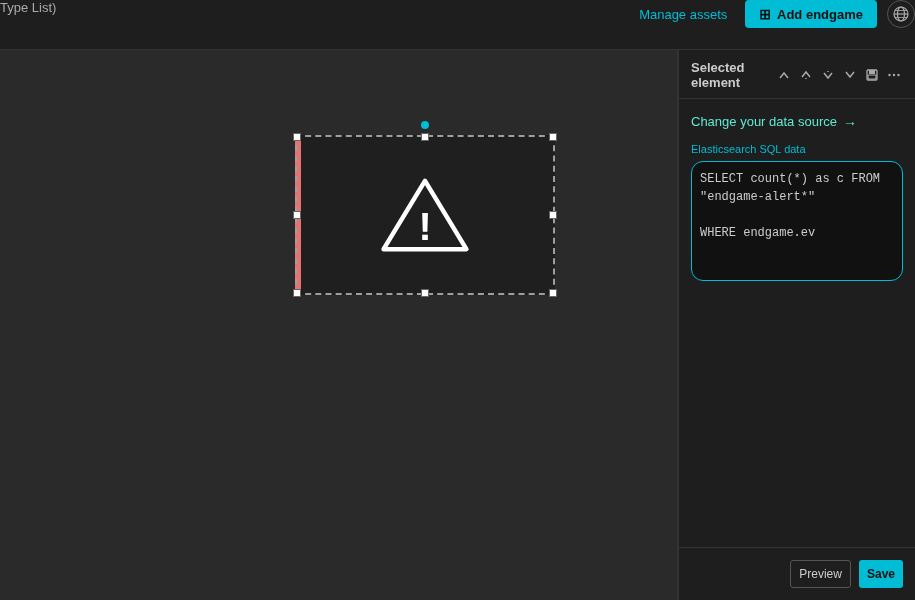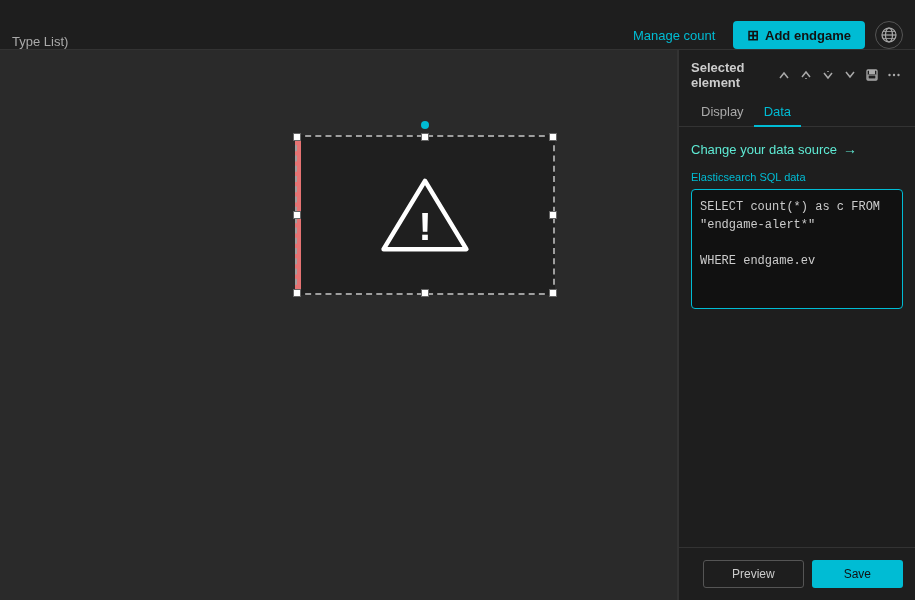--- a/index.html
+++ b/index.html
@@ -13,23 +13,23 @@
       display: flex;
       flex-direction: column;
     }
 
     
     .topbar {
       height: 50px;
       background: #1e1e1e;
       border-bottom: 1px solid #333;
       display: flex;
-      align-items: flex-end;
+      align-items: flex-start;
       justify-content: space-between;
-      padding: 0 12px;
+      padding: 0 0;
       flex-shrink: 0;
     }
     .topbar-left {
       display: flex;
       align-items: center;
       gap: 8px;
     }
     .topbar-title {
       font-size: 13px;
       color: #aaa;
@@ -244,21 +244,21 @@
       color: #00bcd4;
       margin-bottom: 6px;
       font-weight: 500;
     }
 
     .query-textarea {
       width: 100%;
       height: 120px;
       background: #111;
       border: 1px solid #00bcd4;
-      border-radius: 4px;
+      border-radius: 12px;
       color: #ccc;
       font-size: 12px;
       font-family: 'Courier New', monospace;
       padding: 8px;
       resize: none;
       outline: none;
       line-height: 1.5;
     }
 
     .panel-footer {
@@ -266,51 +266,51 @@
       display: flex;
       justify-content: flex-end;
       gap: 8px;
       border-top: 1px solid #333;
     }
     .preview-btn {
       background: transparent;
       border: 1px solid #555;
       color: #ccc;
       font-size: 12px;
-      padding: 6px 28px;
+      padding: 6px 8px;
       border-radius: 3px;
       cursor: pointer;
     }
     .save-btn {
       background: #00bcd4;
       border: none;
       color: #111;
       font-size: 12px;
-      font-weight: 400;
-      padding: 6px 32px;
+      font-weight: 700;
+      padding: 6px 8px;
       border-radius: 3px;
       cursor: pointer;
     }
 
     
     .divider-line {
       width: 1px;
       background: #333;
       flex-shrink: 0;
     }
   </style>
 </head>
 <body>
 
 <div class="topbar">
   <div class="topbar-left">
     <span class="topbar-title">Type List)</span>
   </div>
   <div class="topbar-right">
-    <button class="manage-assets-btn">Manage count</button>
+    <button class="manage-assets-btn">Manage assets</button>
     <button class="add-element-btn">
       <span class="add-element-icon">⊞</span>
       <span>Add endgame</span>
     </button>
     <div class="topbar-globe-icon">
       <svg width="16" height="16" viewBox="0 0 16 16" fill="none" xmlns="http://www.w3.org/2000/svg">
         <circle cx="8" cy="8" r="7" stroke="#aaa" stroke-width="1.2" fill="none"></circle>
         <ellipse cx="8" cy="8" rx="3.5" ry="7" stroke="#aaa" stroke-width="1.2" fill="none"></ellipse>
         <line x1="1" y1="8" x2="15" y2="8" stroke="#aaa" stroke-width="1.2"></line>
         <line x1="2" y1="4.5" x2="14" y2="4.5" stroke="#aaa" stroke-width="0.8"></line>
@@ -387,24 +387,20 @@
           </button>
           <button class="panel-icon-btn" title="More options">
             <svg width="14" height="14" viewBox="0 0 14 14" fill="none">
               <circle cx="2.5" cy="7" r="1.2" fill="#aaa"></circle>
               <circle cx="7" cy="7" r="1.2" fill="#aaa"></circle>
               <circle cx="11.5" cy="7" r="1.2" fill="#aaa"></circle>
             </svg>
           </button>
         </div>
       </div>
-      <div class="panel-tabs">
-        <div class="panel-tab">Display</div>
-        <div class="panel-tab active">Data</div>
-      </div>
     </div>
 
     <div class="panel-body">
       <div class="change-data-source">
         <span>Change your data source</span>
         <span class="change-data-source-arrow">→</span>
       </div>
       <div class="query-label">Elasticsearch SQL data</div>
       <textarea class="query-textarea" spellcheck="false" style="">SELECT count(*) as c FROM
 "endgame-alert*"

